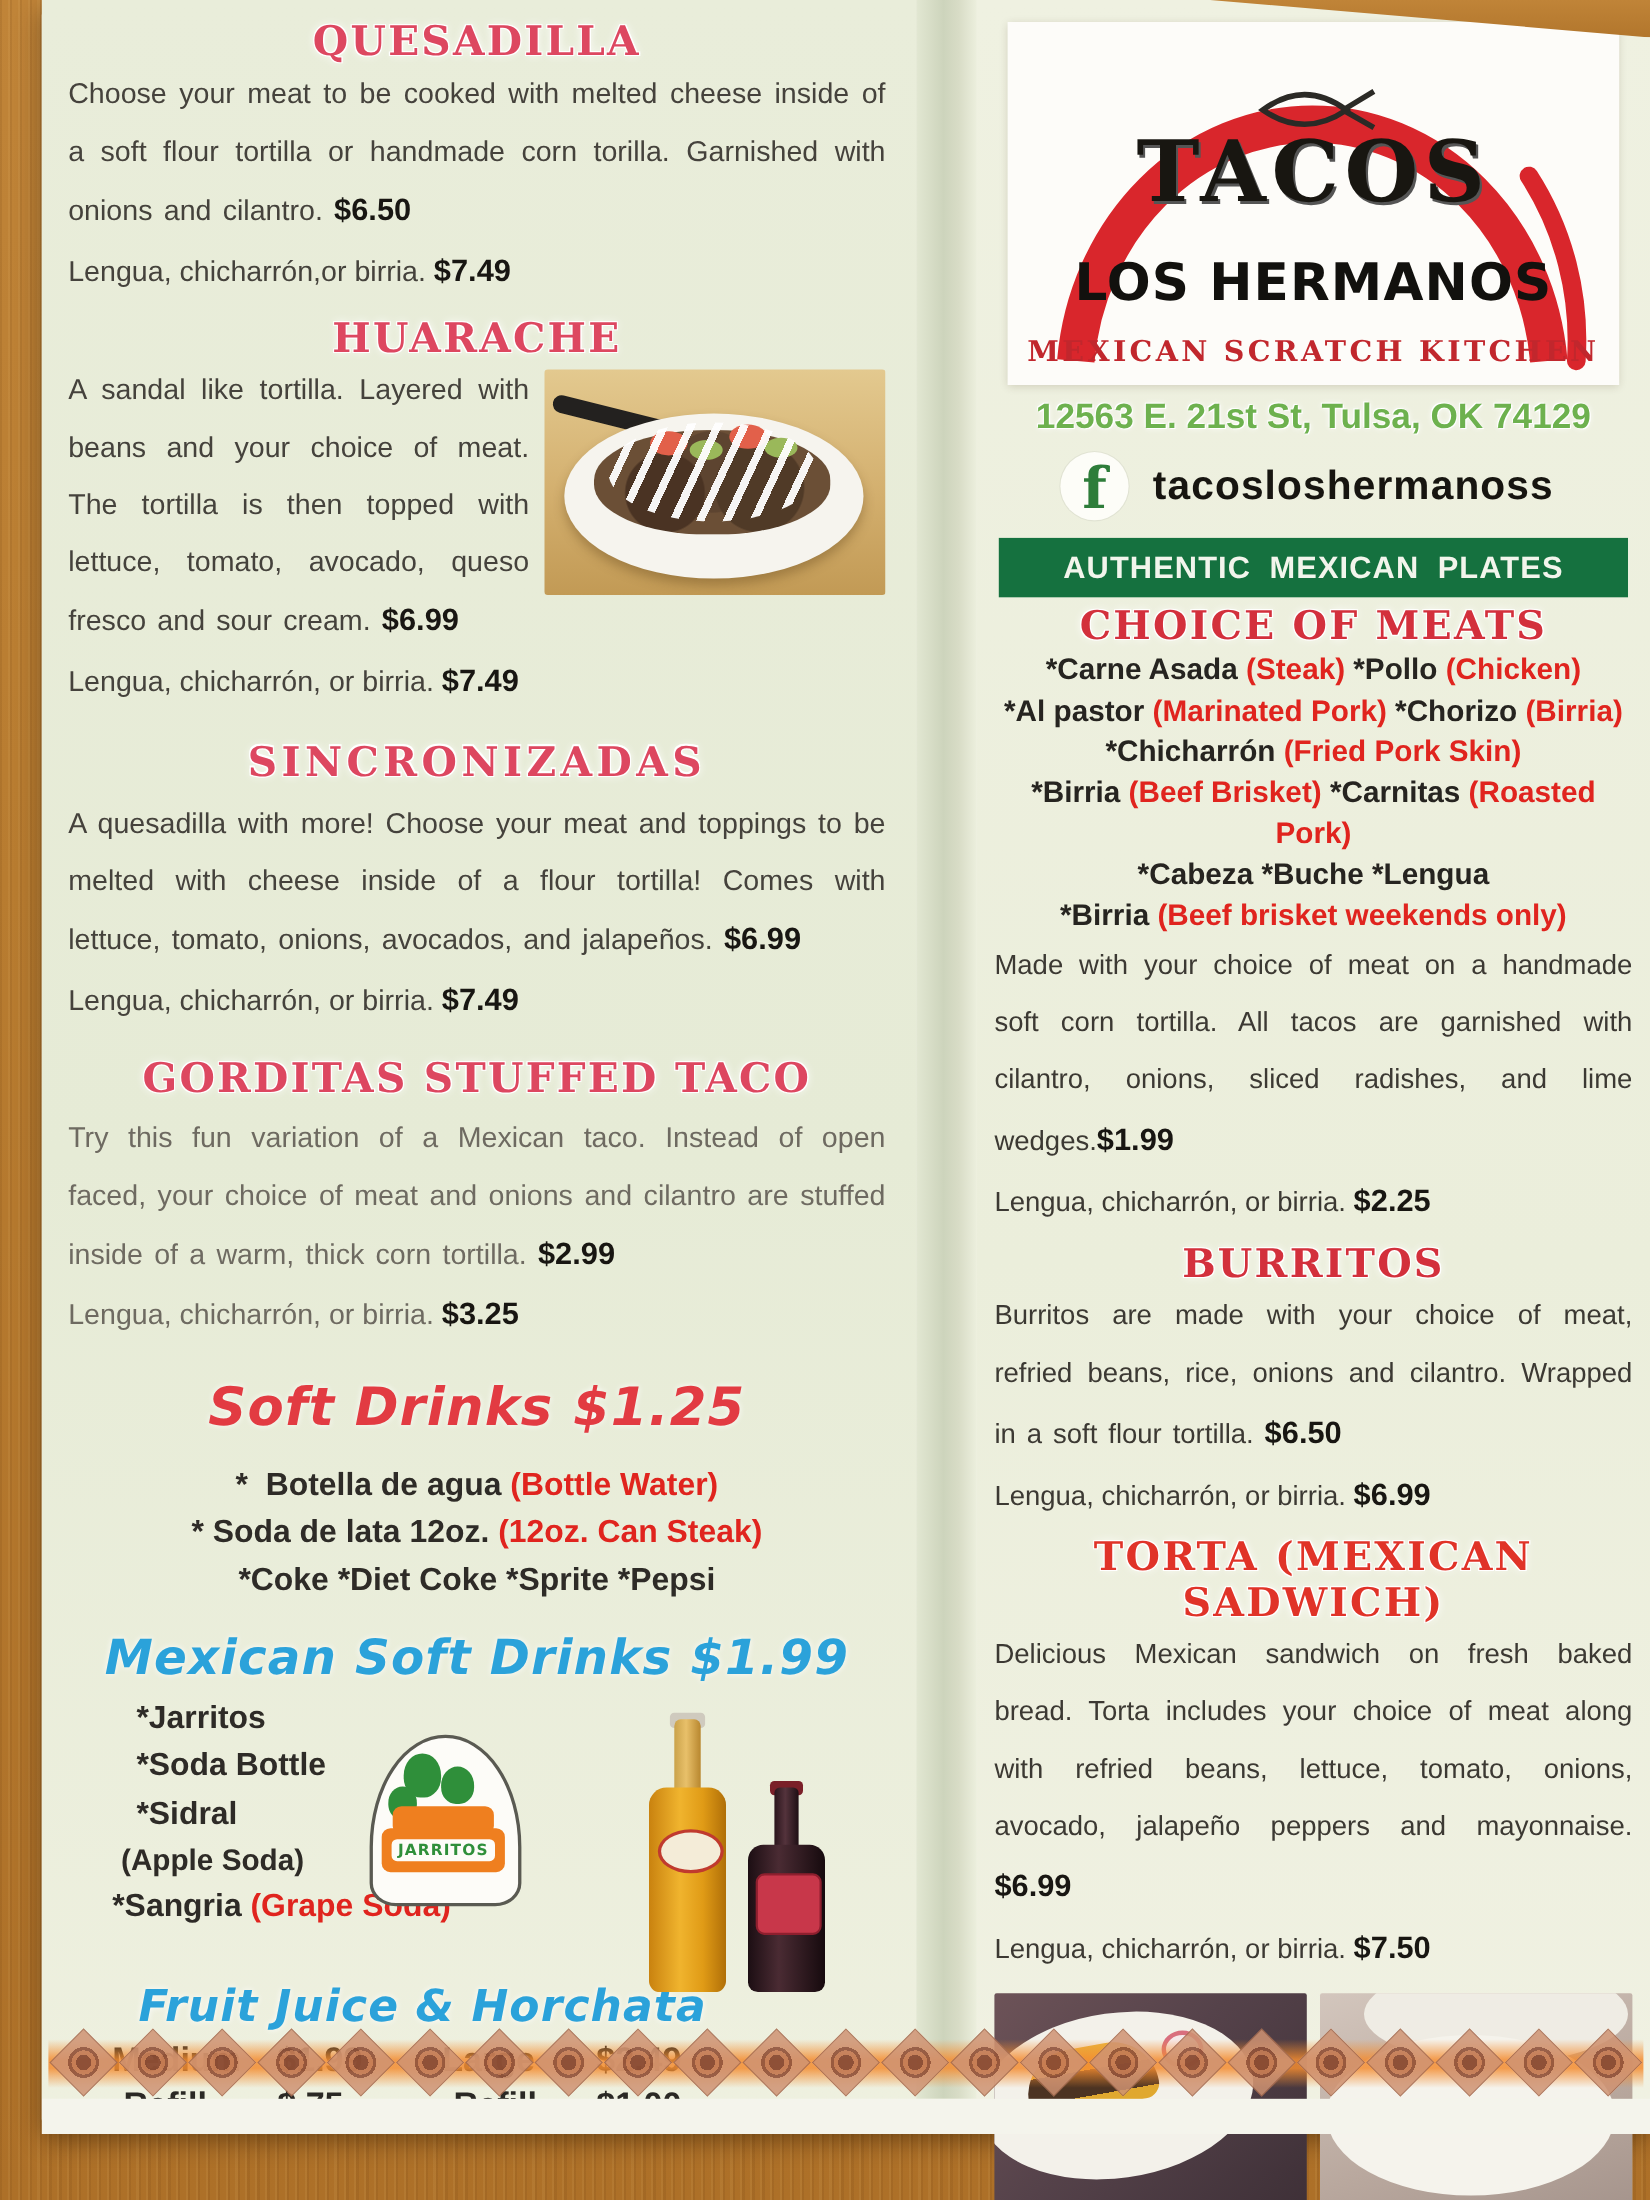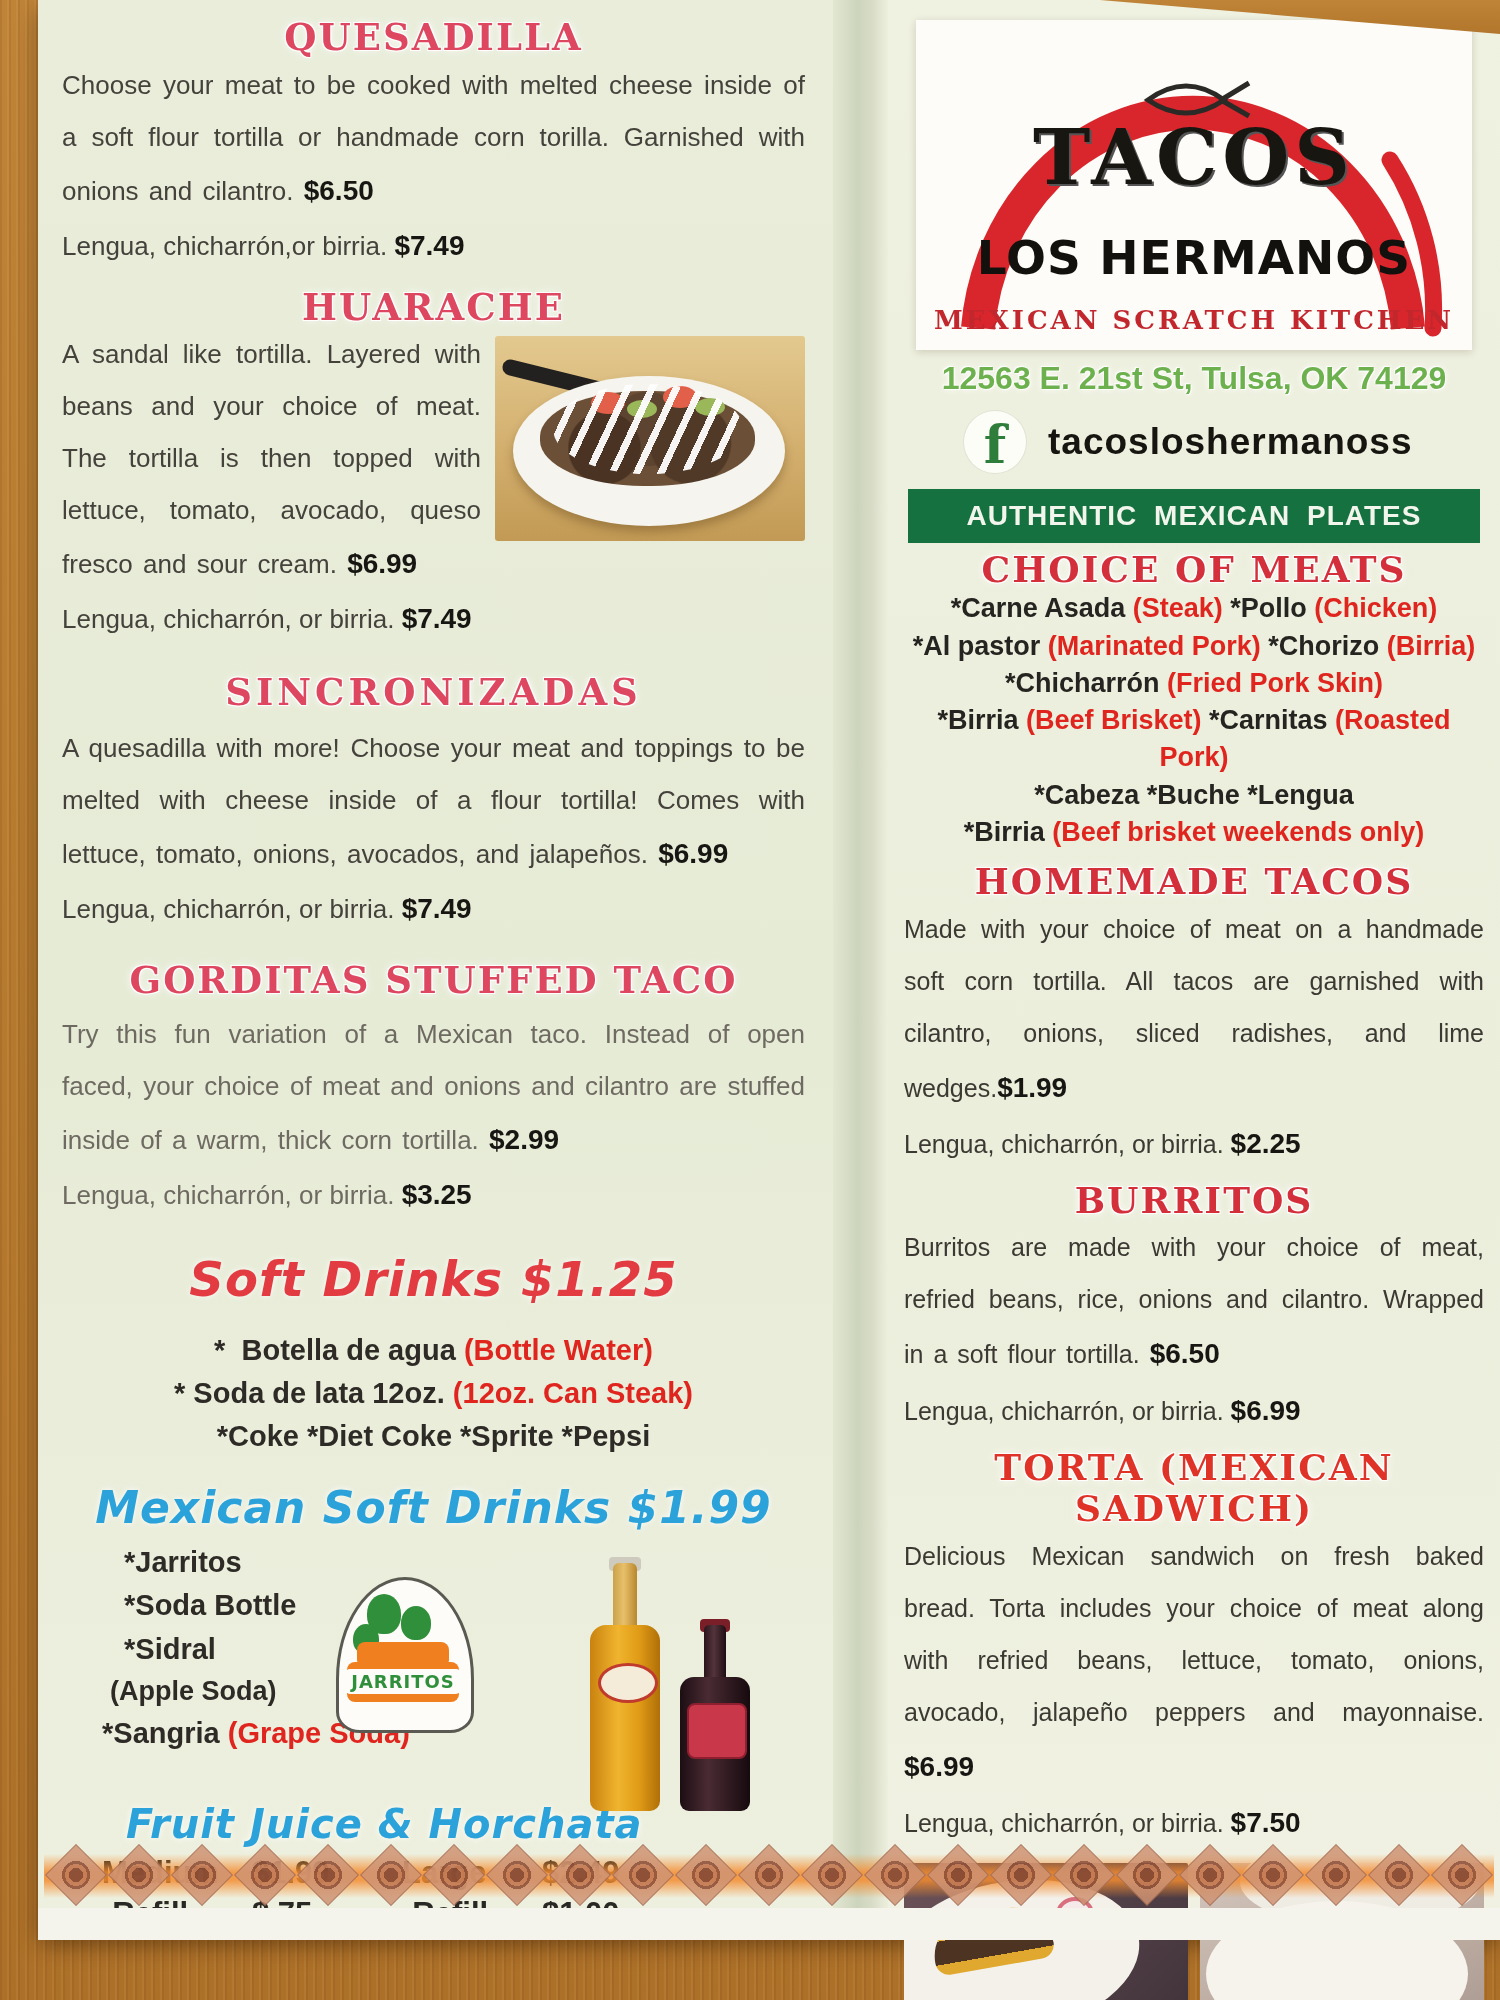--- a/index.html
+++ b/index.html
@@ -70,21 +70,21 @@
   .jarritos-logo{position:absolute;left:274px;top:36px;width:132px;height:150px;background:#fdfcf8;
     border:3px solid #5a5a52;border-radius:52% 52% 18% 18% / 68% 68% 14% 14%;}
   .jar{position:absolute;border-radius:50% 50% 45% 45%;background:#2f8f3a;}
   .jar1{left:28px;top:14px;width:34px;height:40px;}
   .jar2{left:62px;top:26px;width:30px;height:34px;}
   .jar3{left:14px;top:44px;width:26px;height:30px;}
   .jar-orange{position:absolute;left:18px;top:62px;width:92px;height:26px;background:#ef7f1f;border-radius:8px;}
   .jar-banner{position:absolute;left:8px;top:82px;width:112px;height:40px;background:#ef7f1f;border-radius:8px;
     display:flex;align-items:center;justify-content:center;}
   .jar-banner-inner{background:#fdfcf8;border-radius:5px;padding:2px 6px;color:#2f8f3a;font-weight:bold;
-    font-size:18px;letter-spacing:1px;font-family:"DejaVu Sans",sans-serif;}
+    font-size:14px;letter-spacing:1px;font-family:"DejaVu Sans",sans-serif;}
   .bottle{position:absolute;}
   .bottle-yellow{left:520px;top:22px;width:86px;height:248px;}
   .by-neck{position:absolute;left:31px;top:0;width:24px;height:70px;background:linear-gradient(90deg,#caa24a,#e8c06a 45%,#b8872f);border-radius:6px 6px 2px 2px;}
   .by-cap{position:absolute;left:27px;top:-6px;width:32px;height:14px;background:#cfcabe;border-radius:4px;}
   .by-body{position:absolute;left:8px;top:62px;width:70px;height:186px;border-radius:16px 16px 10px 10px;
     background:linear-gradient(90deg,#c9820f,#f0b42e 40%,#e09b16 70%,#b06f08);}
   .by-label{position:absolute;left:16px;top:100px;width:54px;height:34px;border-radius:50%;
     background:#f4ecd8;border:3px solid #c03a2e;}
   .bottle-dark{left:612px;top:84px;width:84px;height:186px;}
   .bd-neck{position:absolute;left:30px;top:0;width:22px;height:58px;background:linear-gradient(90deg,#2a151c,#54333c 45%,#1e0f14);border-radius:5px 5px 2px 2px;}
@@ -258,21 +258,20 @@
       <div class="h-display h-red">CHOICE OF MEATS</div>
       <div>
         <div class="meats"><span>*Carne Asada </span><span class="red-note">(Steak)</span><span> *Pollo </span><span class="red-note">(Chicken)</span></div>
         <div class="meats"><span>*Al pastor </span><span class="red-note">(Marinated Pork)</span><span> *Chorizo </span><span class="red-note">(Birria)</span></div>
         <div class="meats"><span>*Chicharrón </span><span class="red-note">(Fried Pork Skin)</span></div>
         <div class="meats"><span>*Birria </span><span class="red-note">(Beef Brisket)</span><span> *Carnitas </span><span class="red-note">(Roasted Pork)</span></div>
         <div class="meats"><span>*Cabeza *Buche *Lengua</span></div>
         <div class="meats"><span>*Birria </span><span class="red-note">(Beef brisket weekends only)</span></div>
       </div>
 
-      <div class="h-display h-red" style="margin-top:10px;">HOMEMADE TACOS</div>
       <div class="rp-body"><span>Made with your choice of meat on a handmade soft corn tortilla. All tacos are garnished with cilantro, onions, sliced radishes, and lime wedges.</span><span class="price">$1.99</span></div>
       <div class="rp-alt"><span>Lengua, chicharrón, or birria. </span><span class="price">$2.25</span></div>
 
       <div class="h-display h-red" style="margin-top:10px;">BURRITOS</div>
       <div class="rp-body"><span>Burritos are made with your choice of meat, refried beans, rice, onions and cilantro. Wrapped in a soft flour tortilla. </span><span class="price">$6.50</span></div>
       <div class="rp-alt"><span>Lengua, chicharrón, or birria. </span><span class="price">$6.99</span></div>
 
       <div class="h-display h-red" style="margin-top:10px;color:#e03328;">TORTA (MEXICAN SADWICH)</div>
       <div class="rp-body"><span>Delicious Mexican sandwich on fresh baked bread. Torta includes your choice of meat along with refried beans, lettuce, tomato, onions, avocado, jalapeño peppers and mayonnaise. </span><span class="price">$6.99</span></div>
       <div class="rp-alt"><span>Lengua, chicharrón, or birria. </span><span class="price">$7.50</span></div>

